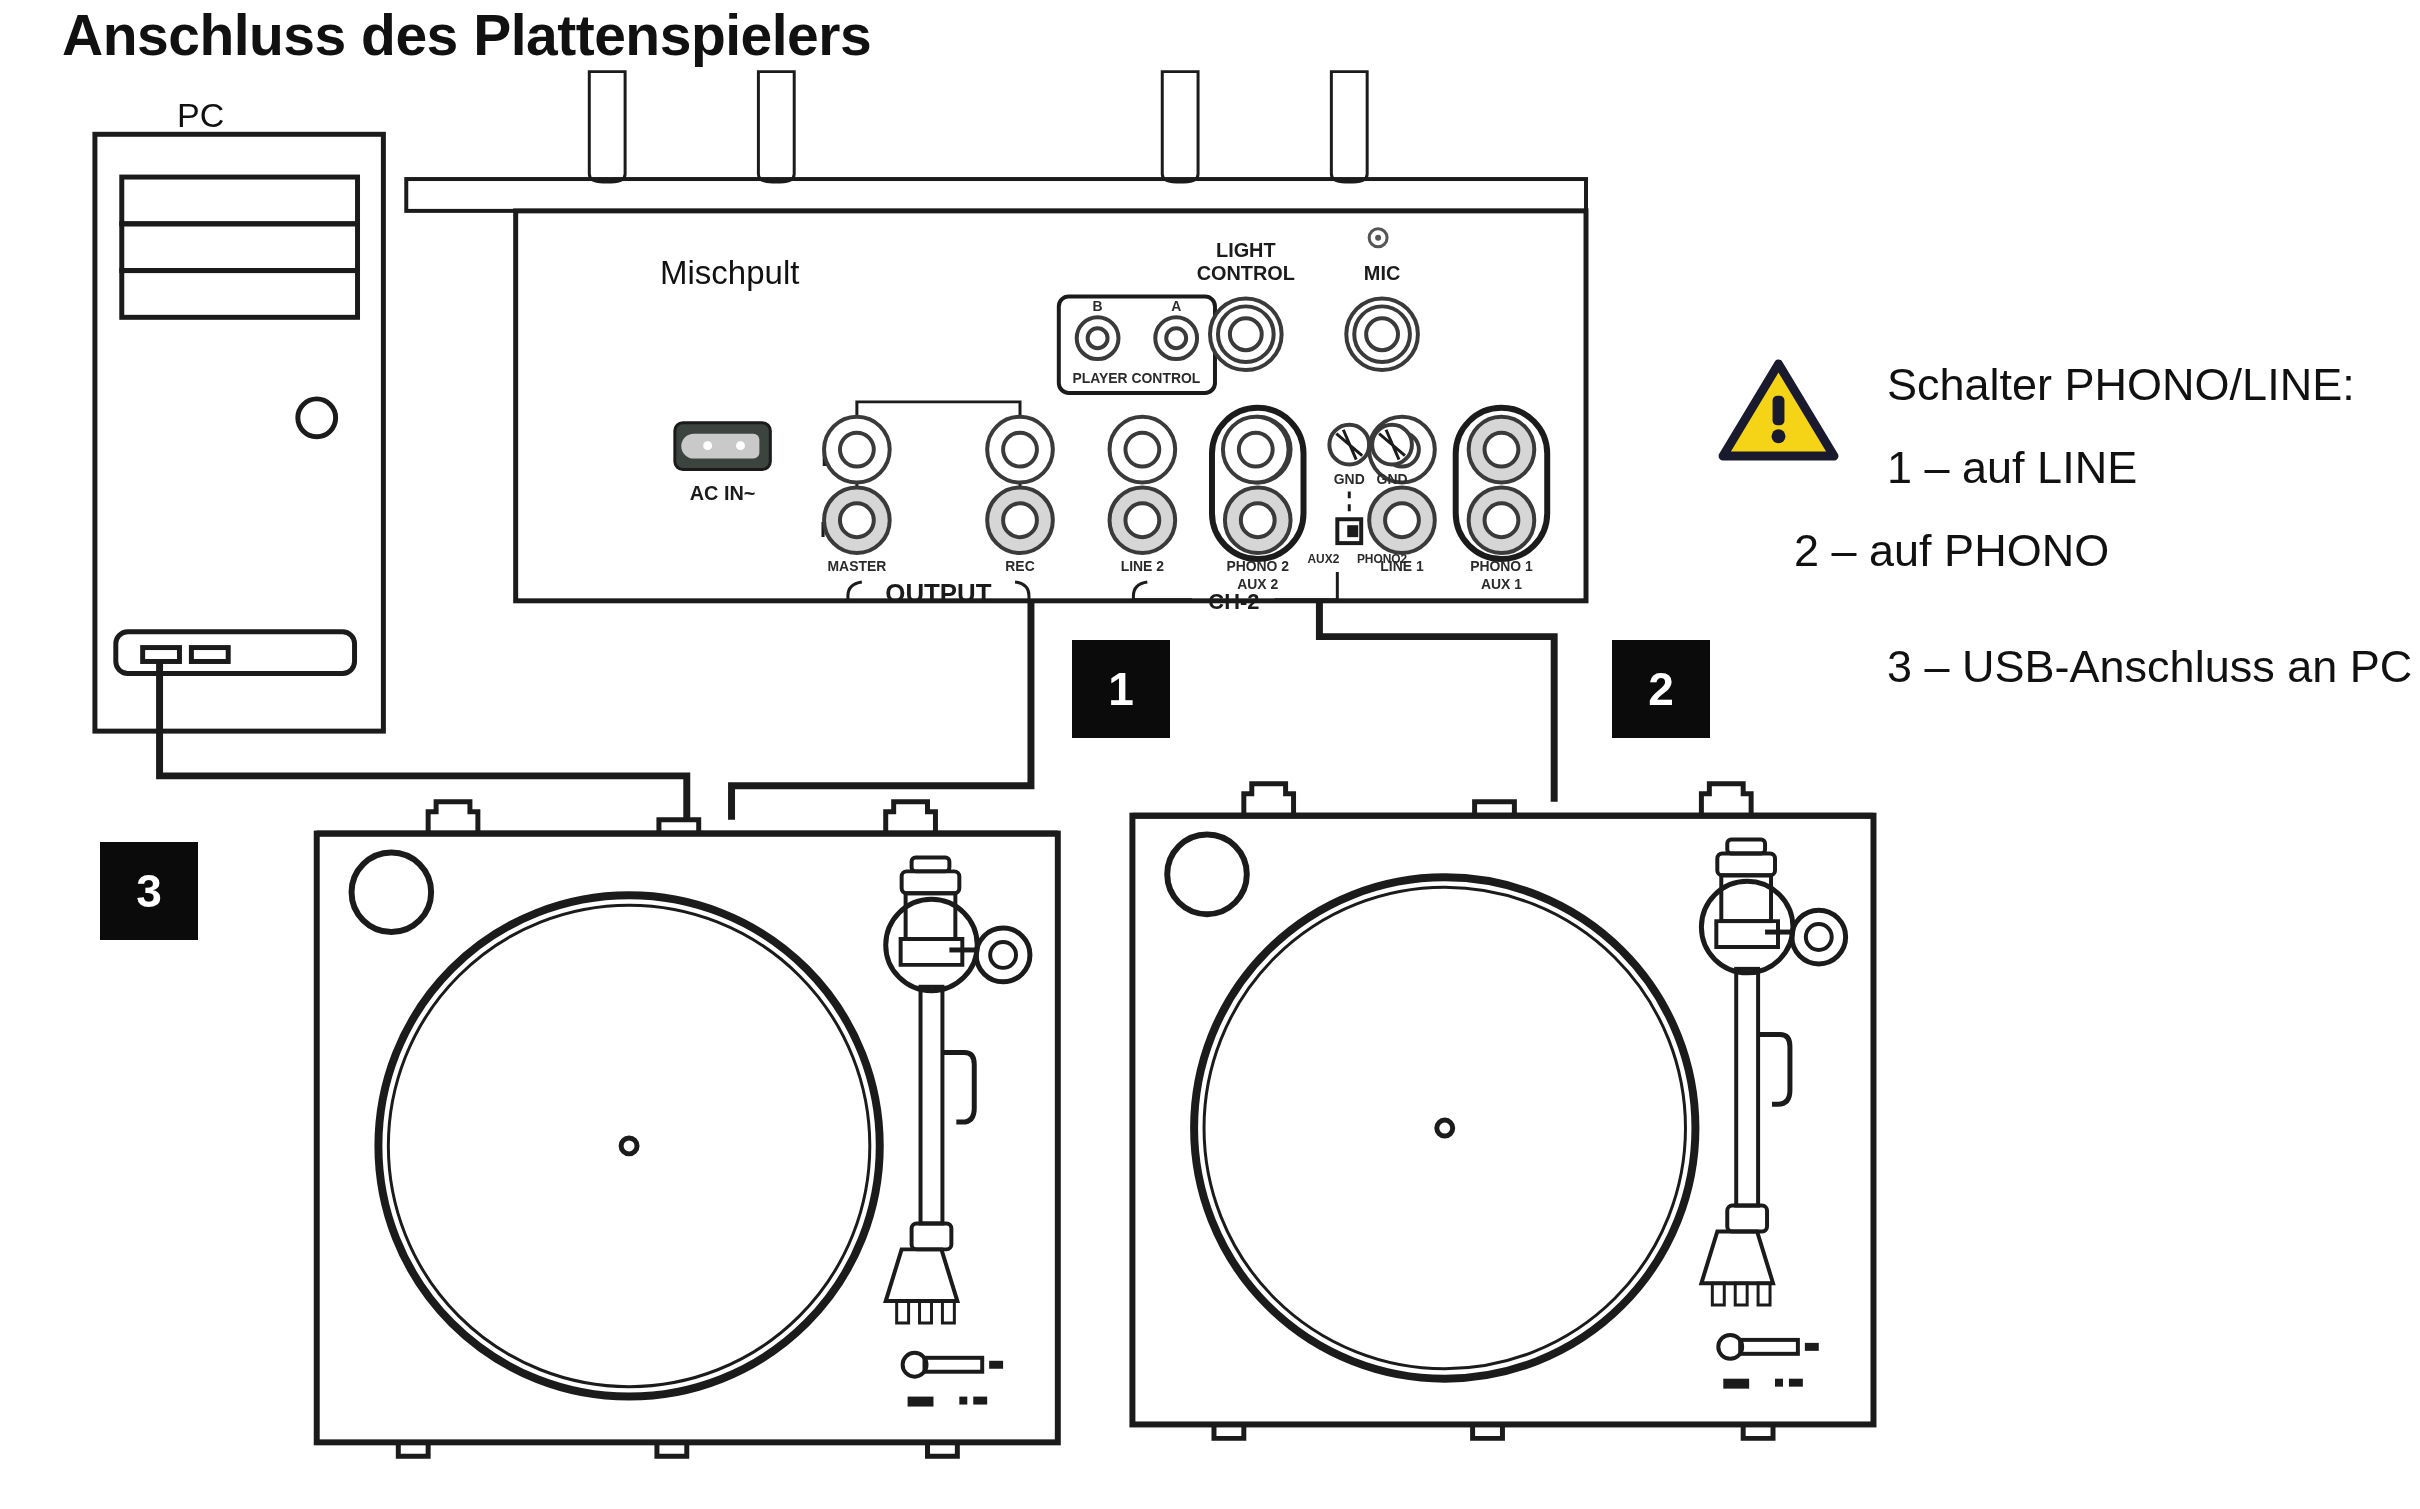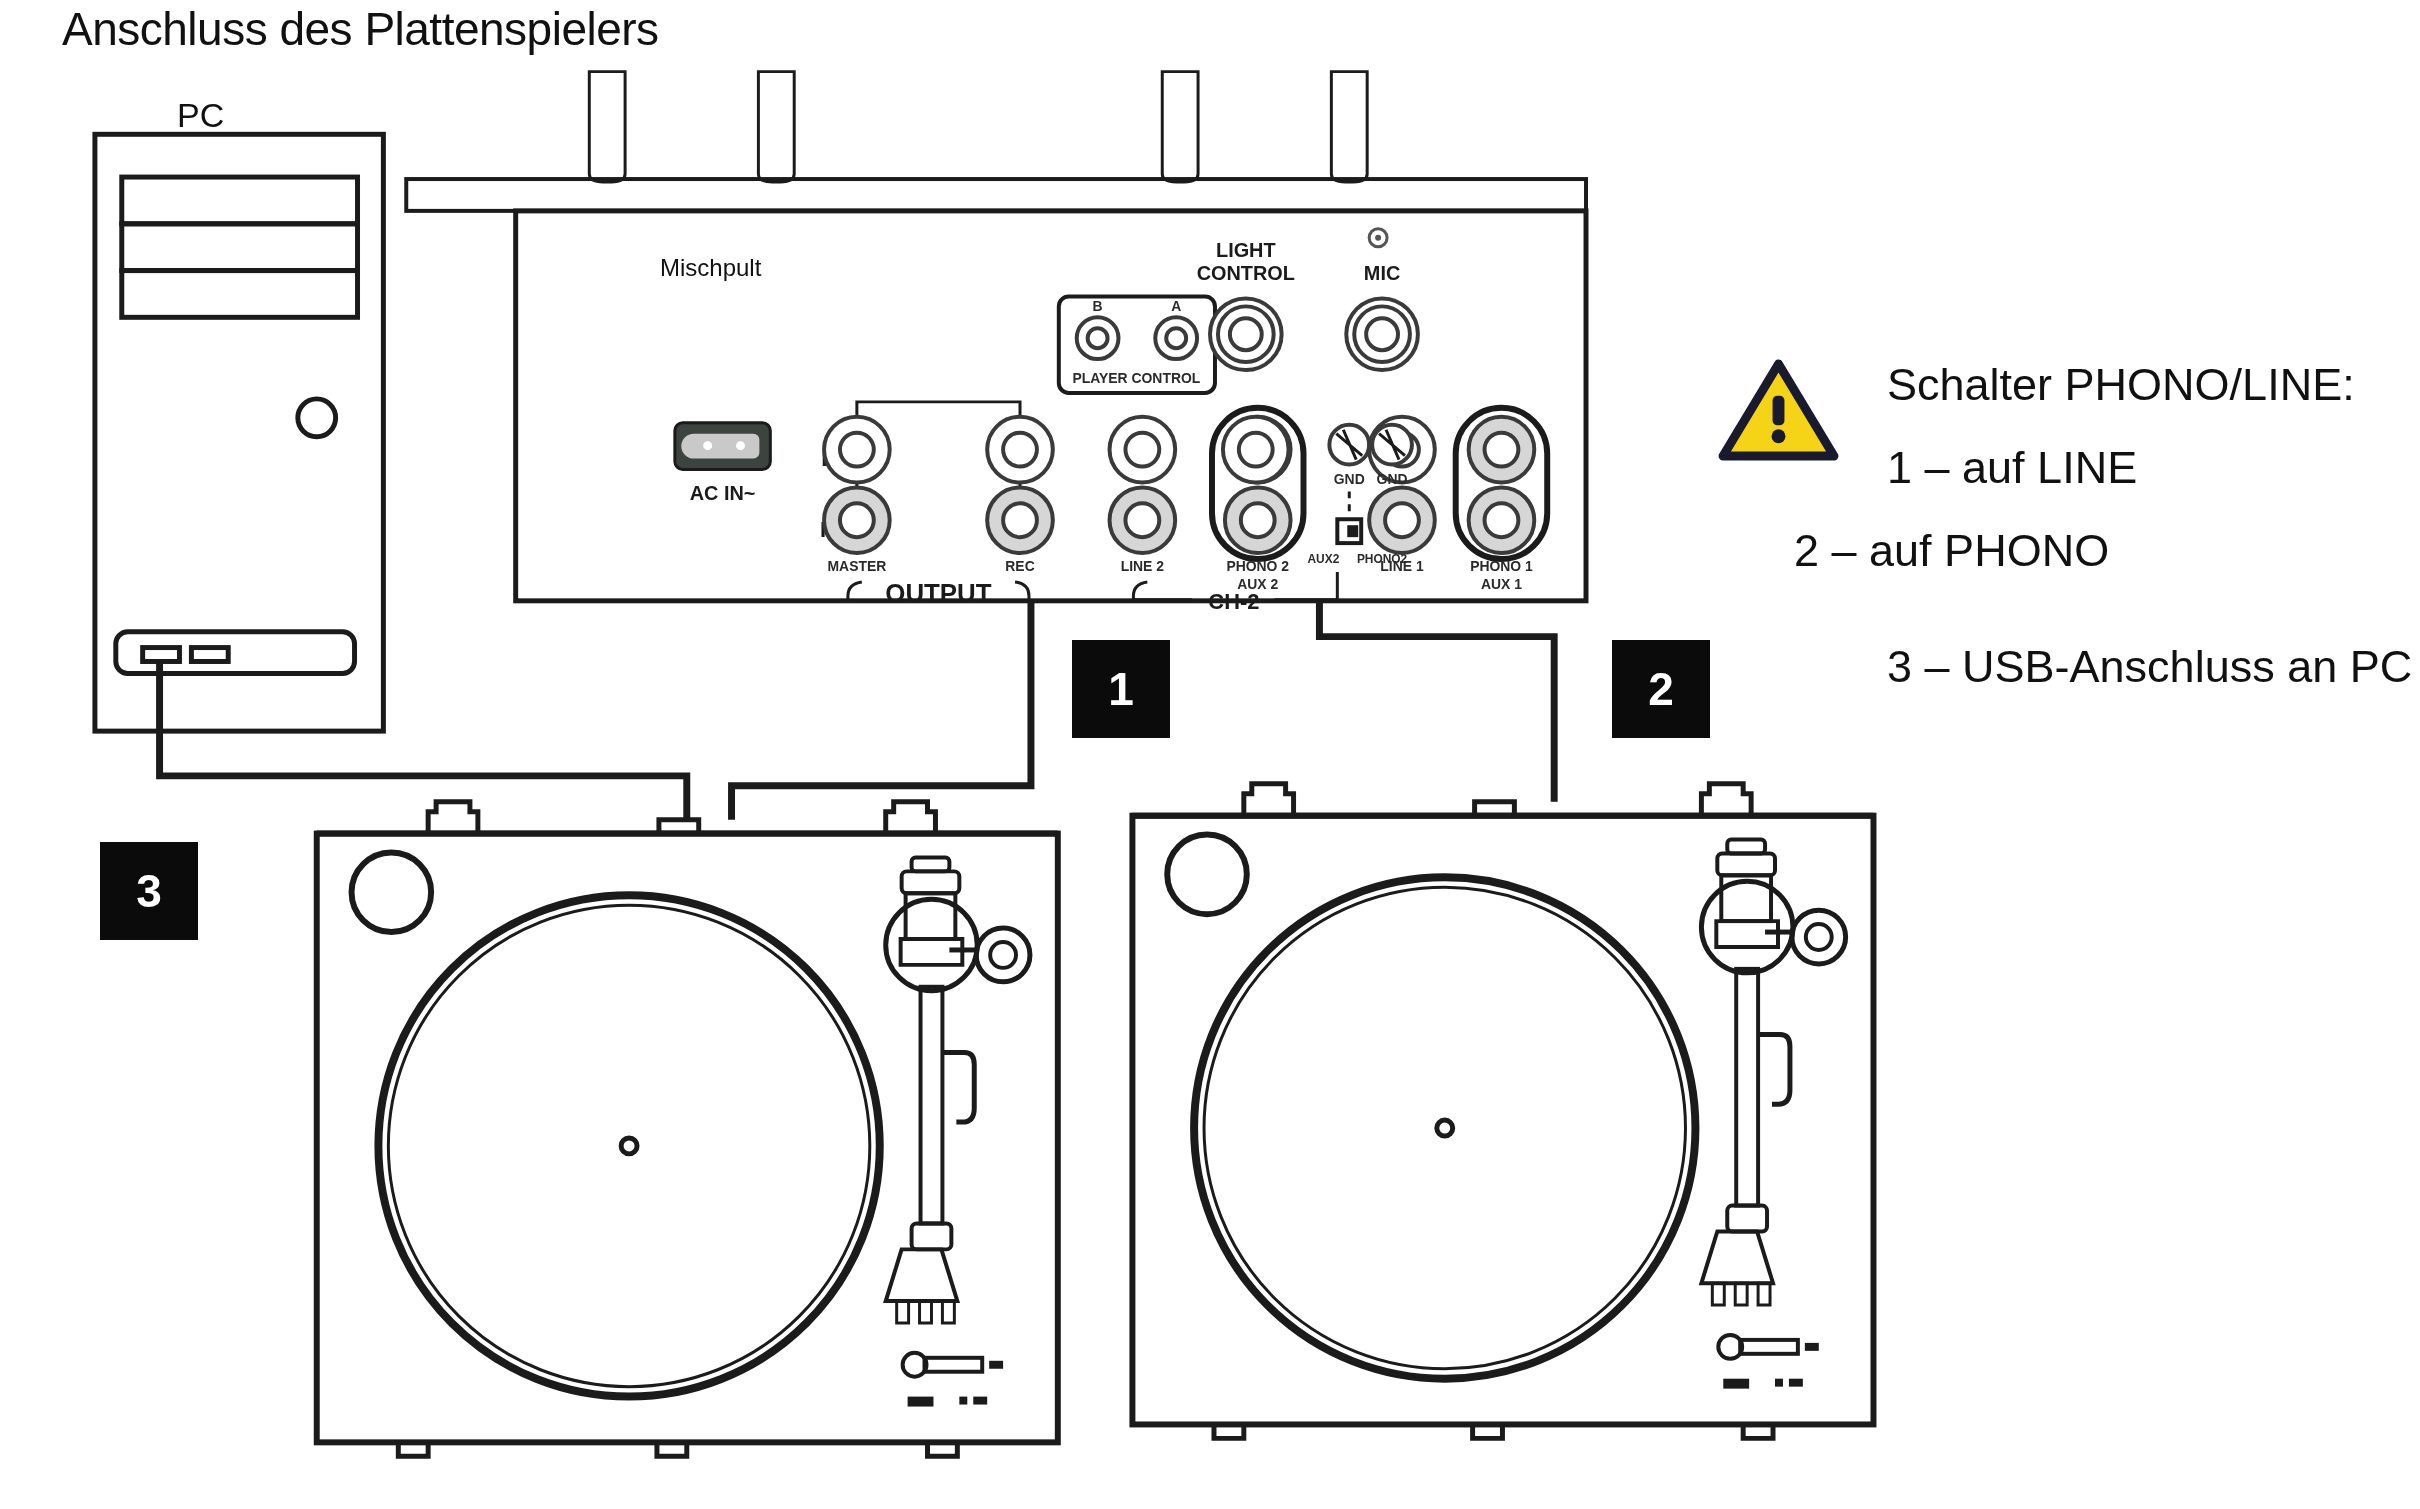--- a/index.html
+++ b/index.html
@@ -1,32 +1,32 @@
 <!DOCTYPE html>
 <html><head>
 <meta charset="utf-8">
 <style>
   html,body{margin:0;padding:0;background:#fff;}
   body{width:2421px;height:1509px;position:relative;overflow:hidden;
        font-family:"Liberation Sans",sans-serif;color:#111;}
   .abs{position:absolute;}
-  #title{left:62px;top:2px;font-size:46px;font-weight:normal;letter-spacing:-0.5px;white-space:nowrap;}
+  #title{left:62px;top:2px;font-size:57px;font-weight:bold;letter-spacing:-0.5px;white-space:nowrap;}
   #pc-label{left:177px;top:96px;font-size:34px;}
   svg{position:absolute;left:0;top:0;overflow:visible;}
   .ln{fill:none;stroke:#1b1b1b;}
   .jack-out{fill:#fff;stroke:#3a3a3a;stroke-width:4;}
   .jack-out-g{fill:#d6d6d6;stroke:#3a3a3a;stroke-width:4;}
   .jack-in{fill:#fff;stroke:#3a3a3a;stroke-width:4;}
   .micro{font-size:14px;font-weight:bold;fill:#2b2b2b;font-family:"Liberation Sans",sans-serif;}
   .micro2{font-size:12px;font-weight:bold;fill:#2b2b2b;font-family:"Liberation Sans",sans-serif;}
   .lr{font-size:22px;font-weight:bold;fill:#1b1b1b;font-family:"Liberation Sans",sans-serif;}
   .chlab{font-size:22px;font-weight:bold;fill:#1b1b1b;font-family:"Liberation Sans",sans-serif;}
   .outlab{font-size:26px;font-weight:bold;fill:#1b1b1b;font-family:"Liberation Sans",sans-serif;}
   .toplab{font-size:20px;font-weight:bold;fill:#1b1b1b;font-family:"Liberation Sans",sans-serif;}
-  #mischpult{font-size:24px;}
+  #mischpult{font-size:33px;}
   .badge{width:98px;height:98px;background:#0b0b0b;color:#fff;font-size:46px;
          font-weight:bold;display:flex;align-items:center;justify-content:center;}
   .legend-line{font-size:45px;white-space:nowrap;}
 </style>
 </head>
 <body>
 
 <div class="abs" id="title">Anschluss des Plattenspielers</div>
 
 <div class="abs" id="pc-label">PC</div>

